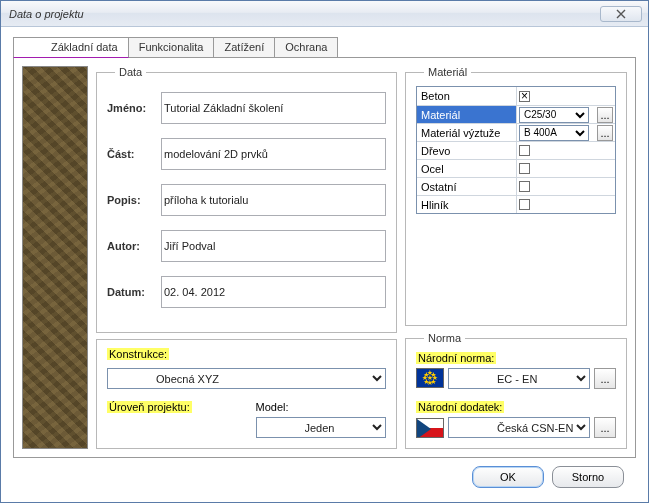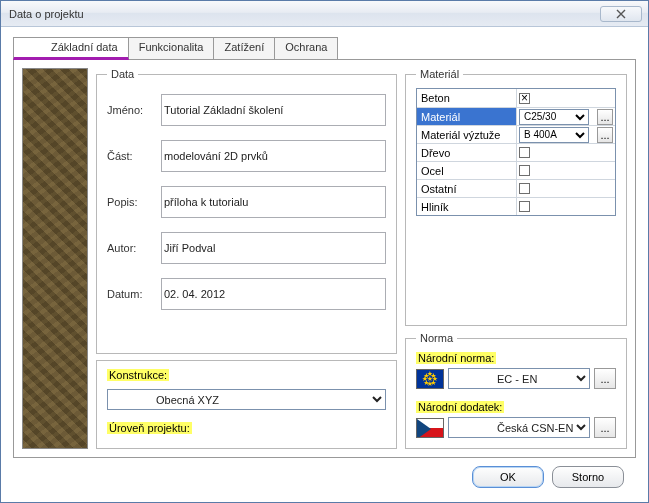--- a/index.html
+++ b/index.html
@@ -1,32 +1,32 @@
 <!DOCTYPE html>
 <html><head>
 <meta charset="utf-8">
 <style>
 * { box-sizing: border-box; font-family: 'Segoe UI', Tahoma, sans-serif; font-size: 11px; }
 body { margin: 0; background: #fff; }
 .window { width: 649px; height: 503px; border: 1px solid #5a7ba8; background: #fff; display: flex; flex-direction: column; }
 .titlebar { height: 26px; background: linear-gradient(to bottom, #f8f9fb 0%, #e8ecf3 45%, #dde4ee 50%, #e6ebf3 100%); border-bottom: 1px solid #b8c6d8; display: flex; align-items: center; padding: 0 6px 0 8px; }
-.titlebar-text { flex: 1; color: #333; }
+.titlebar-text { flex: 1; color: #333; font-style: italic; }
 .close-btn { width: 42px; height: 16px; border: 1px solid #a8b8cc; border-radius: 3px; background: linear-gradient(to bottom, #f6f8fb, #e0e6ef); display: flex; align-items: center; justify-content: center; color: #555; cursor: pointer; }
 .content { flex: 1; padding: 10px 12px 6px 12px; display: flex; flex-direction: column; }
 .tabs { display: flex; margin-bottom: -1px; }
 .tab { padding: 3px 10px 4px 10px; border: 1px solid #999; background: #f4f4f4; color: #333; cursor: pointer; margin-right: -1px; }
-.tab.active { background: #fff; border-bottom: 3px solid #a21caf; position: relative; z-index: 2; padding-left: 37px; }
+.tab.active { background: #fff; border-bottom: 1px solid #a21caf; position: relative; z-index: 2; padding-left: 37px; }
 .tabpanel { flex: 1; border: 1px solid #999; background: #fff; padding: 8px; display: flex; gap: 8px; }
 .left-strip { width: 66px; background: #6b5a3a; border: 1px solid #888; background-image: repeating-linear-gradient(45deg, rgba(120,100,60,.6) 0 6px, rgba(80,65,35,.6) 6px 12px), repeating-linear-gradient(-35deg, rgba(140,120,70,.35) 0 4px, rgba(60,48,25,.35) 4px 9px); }
 .mid-col { flex: 1; display: flex; flex-direction: column; gap: 6px; }
 .right-col { width: 222px; display: flex; flex-direction: column; gap: 6px; }
 fieldset.group { border: 1px solid #b8b8b8; padding: 8px 10px 10px 10px; margin: 0; }
-fieldset.group > legend { padding: 0 4px; color: #333; }
+fieldset.group > legend { padding: 0 4px; color: #333; margin-left: 8px; }
 .row { display: flex; align-items: center; margin: 6px 0 14px 0; }
-.row label.fld { width: 54px; color: #333; }
+.row label.fld { width: 54px; color: #333; font-weight: bold; }
 .txt { flex: 1; height: 32px; border: 1px solid #abadb3; background: #fff; padding: 1px 2px; color: #222; }
 .hl { background: #ffff66; padding: 0 2px; }
 select.combo { width: 100%; height: 21px; border: 1px solid #7b91ad; background: #fff; color: #222; padding-left: 44px; }
 .mini-btn { width: 22px; height: 21px; border: 1px solid #999; background: linear-gradient(#fff,#e6e6e6); cursor: pointer; display: flex; align-items: center; justify-content: center; }
 .mat-grid { border: 1px solid #7b91ad; background: #fff; font-size: 11px; }
 .mat-row { display: flex; align-items: stretch; height: 18px; }
 .mat-row + .mat-row { border-top: 1px solid #cfd6de; }
 .mat-c1 { width: 100px; padding: 1px 4px; border-right: 1px solid #cfd6de; display: flex; align-items: center; }
 .mat-c2 { flex: 1; display: flex; align-items: center; padding: 0 2px; gap: 8px; }
 .mat-row.sel .mat-c1 { background: #3a74d0; color: #fff; }
@@ -95,20 +95,26 @@
 
         <fieldset class="group">
           <div style="margin-bottom:8px"><span class="hl">Konstrukce:</span></div>
           <select class="combo">
             <option>Obecná XYZ</option>
           </select>
           <div class="two-cols" style="margin-top:12px">
             <div>
               <div style="margin-bottom:4px"><span class="hl">Úroveň projektu:</span></div>
             </div>
+            <div>
+              <div style="margin-bottom:4px"><span>Model:</span></div>
+              <select class="combo">
+                <option>Jeden</option>
+              </select>
+            </div>
           </div>
         </fieldset>
       </div>
 
       <div class="right-col">
         <fieldset class="group" style="flex:1">
           <legend>Materiál</legend>
           <div class="mat-grid">
             <div class="mat-row">
               <div class="mat-c1">Beton</div>
@@ -153,21 +159,21 @@
               <div class="mat-c2">
                   <span class="chk"></span>
                 </div>
             </div>
           </div>
         </fieldset>
 
         <fieldset class="group">
           <legend>Norma</legend>
           <div style="margin-bottom:4px"><span class="hl">Národní norma:</span></div>
-          <div style="display:flex;gap:4px;align-items:flex-end">
+          <div style="display:flex;gap:4px;align-items:flex-start">
             <div class="flag eu"></div>
             <select class="combo" style="flex:1"><option>EC - EN</option></select>
             <button class="mini-btn">...</button>
           </div>
           <div style="margin:12px 0 4px 0"><span class="hl">Národní dodatek:</span></div>
           <div style="display:flex;gap:4px;align-items:center">
             <div class="flag cz"></div>
             <select class="combo" style="flex:1"><option>Česká CSN-EN NA</option></select>
             <button class="mini-btn">...</button>
           </div>

